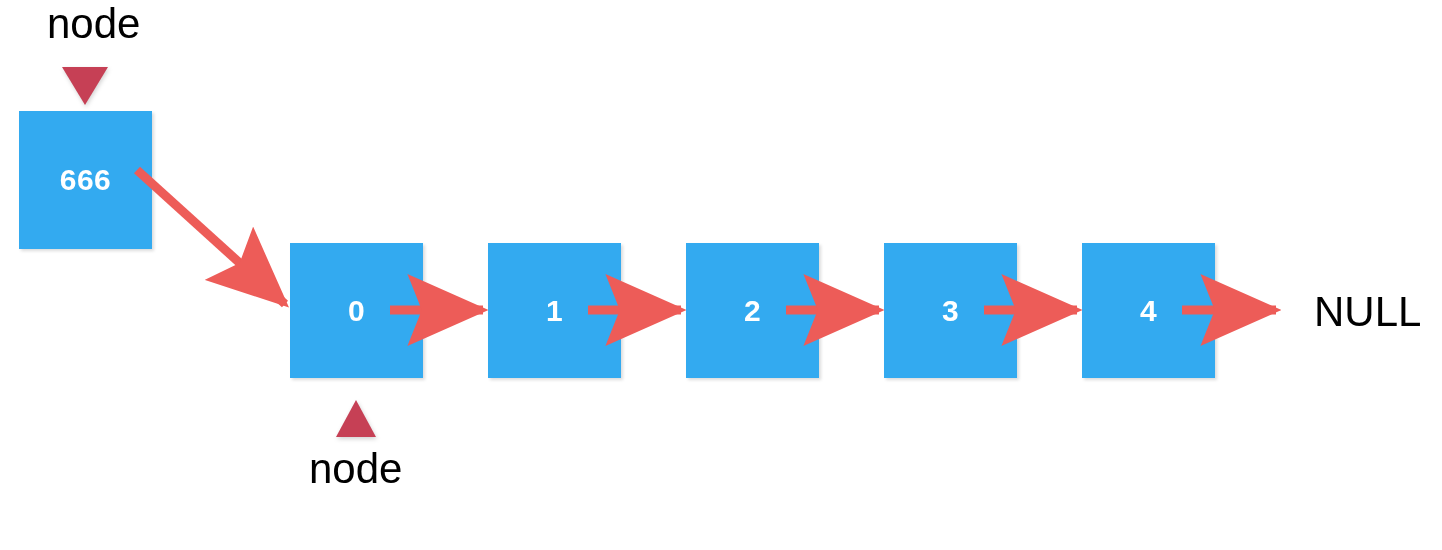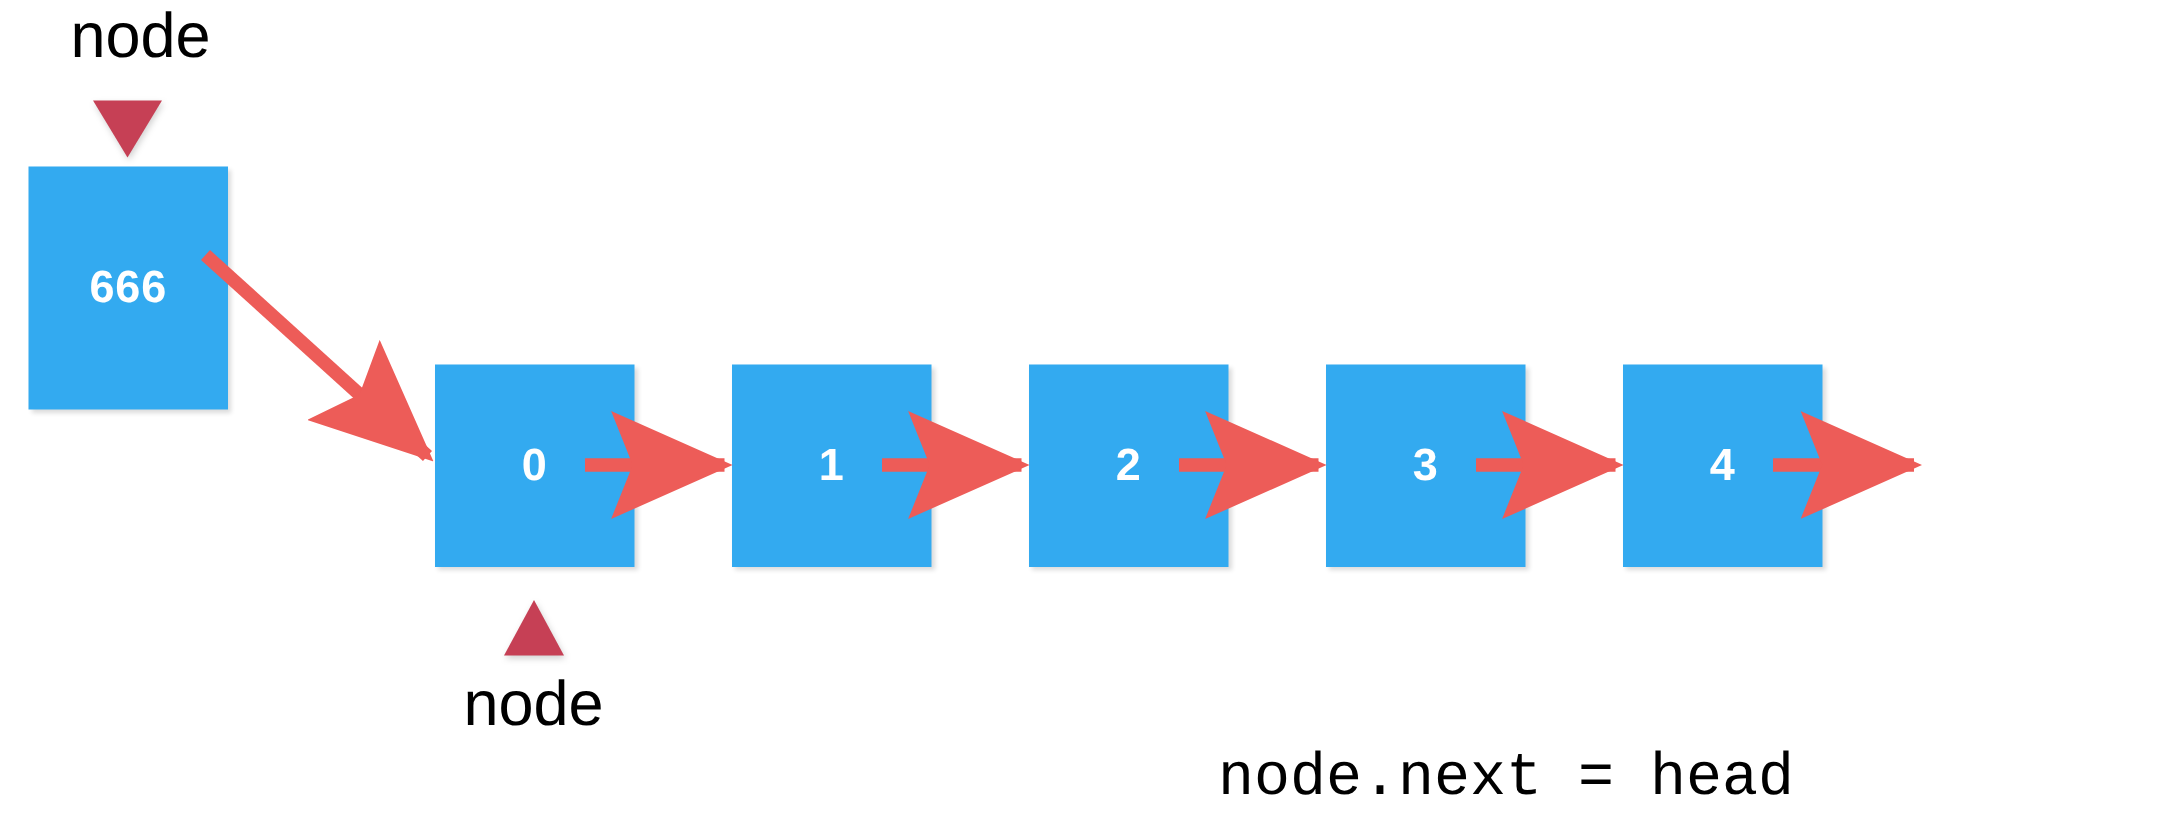--- a/index.html
+++ b/index.html
@@ -97,21 +97,21 @@
   }
 </style>
 </head>
 <body>
 
 <div id="canvas">
 
   <div class="ptr-label" style="left:47px; top:3px;">node</div>
   <div class="tri tri-down" style="left:62px; top:67px;"></div>
 
-  <div class="node-box" style="left:19px; top:111px; width:133px; height:162px;">
+  <div class="node-box" style="left:19px; top:111px; width:133px; height:138px;">
     <span class="node-value">666</span>
   </div>
 
   <div class="node-box" style="left:290px; top:243px; width:133px; height:135px;">
     <span class="node-value">0</span>
   </div>
 
   <div class="node-box" style="left:488px; top:243px; width:133px; height:135px;">
     <span class="node-value">1</span>
   </div>
@@ -121,25 +121,25 @@
   </div>
 
   <div class="node-box" style="left:884px; top:243px; width:133px; height:135px;">
     <span class="node-value">3</span>
   </div>
 
   <div class="node-box" style="left:1082px; top:243px; width:133px; height:135px;">
     <span class="node-value">4</span>
   </div>
 
+  <div class="null-text" style="left:1314px; top:291px;">NULL</div>
 
   <div class="tri tri-up" style="left:336px; top:400px;"></div>
   <div class="ptr-label" style="left:309px; top:448px;">node</div>
 
-  <div class="caption" style="left:812px; top:500px;">node.next = head</div>
 
   <svg id="arrow-layer" viewBox="0 0 1442 550" xmlns="http://www.w3.org/2000/svg">
     <defs>
       <marker id="ah" markerWidth="9" markerHeight="8" refX="8.4" refY="4" orient="auto" markerUnits="strokeWidth">
         <path d="M0,0 L9,4 L0,8 L1.6,4 Z" fill="#ED5C58"></path>
       </marker>
     </defs>
 
     <line x1="137" y1="170" x2="285" y2="304" stroke="#ED5C58" stroke-width="9" marker-end="url(#ah)"></line>
 

